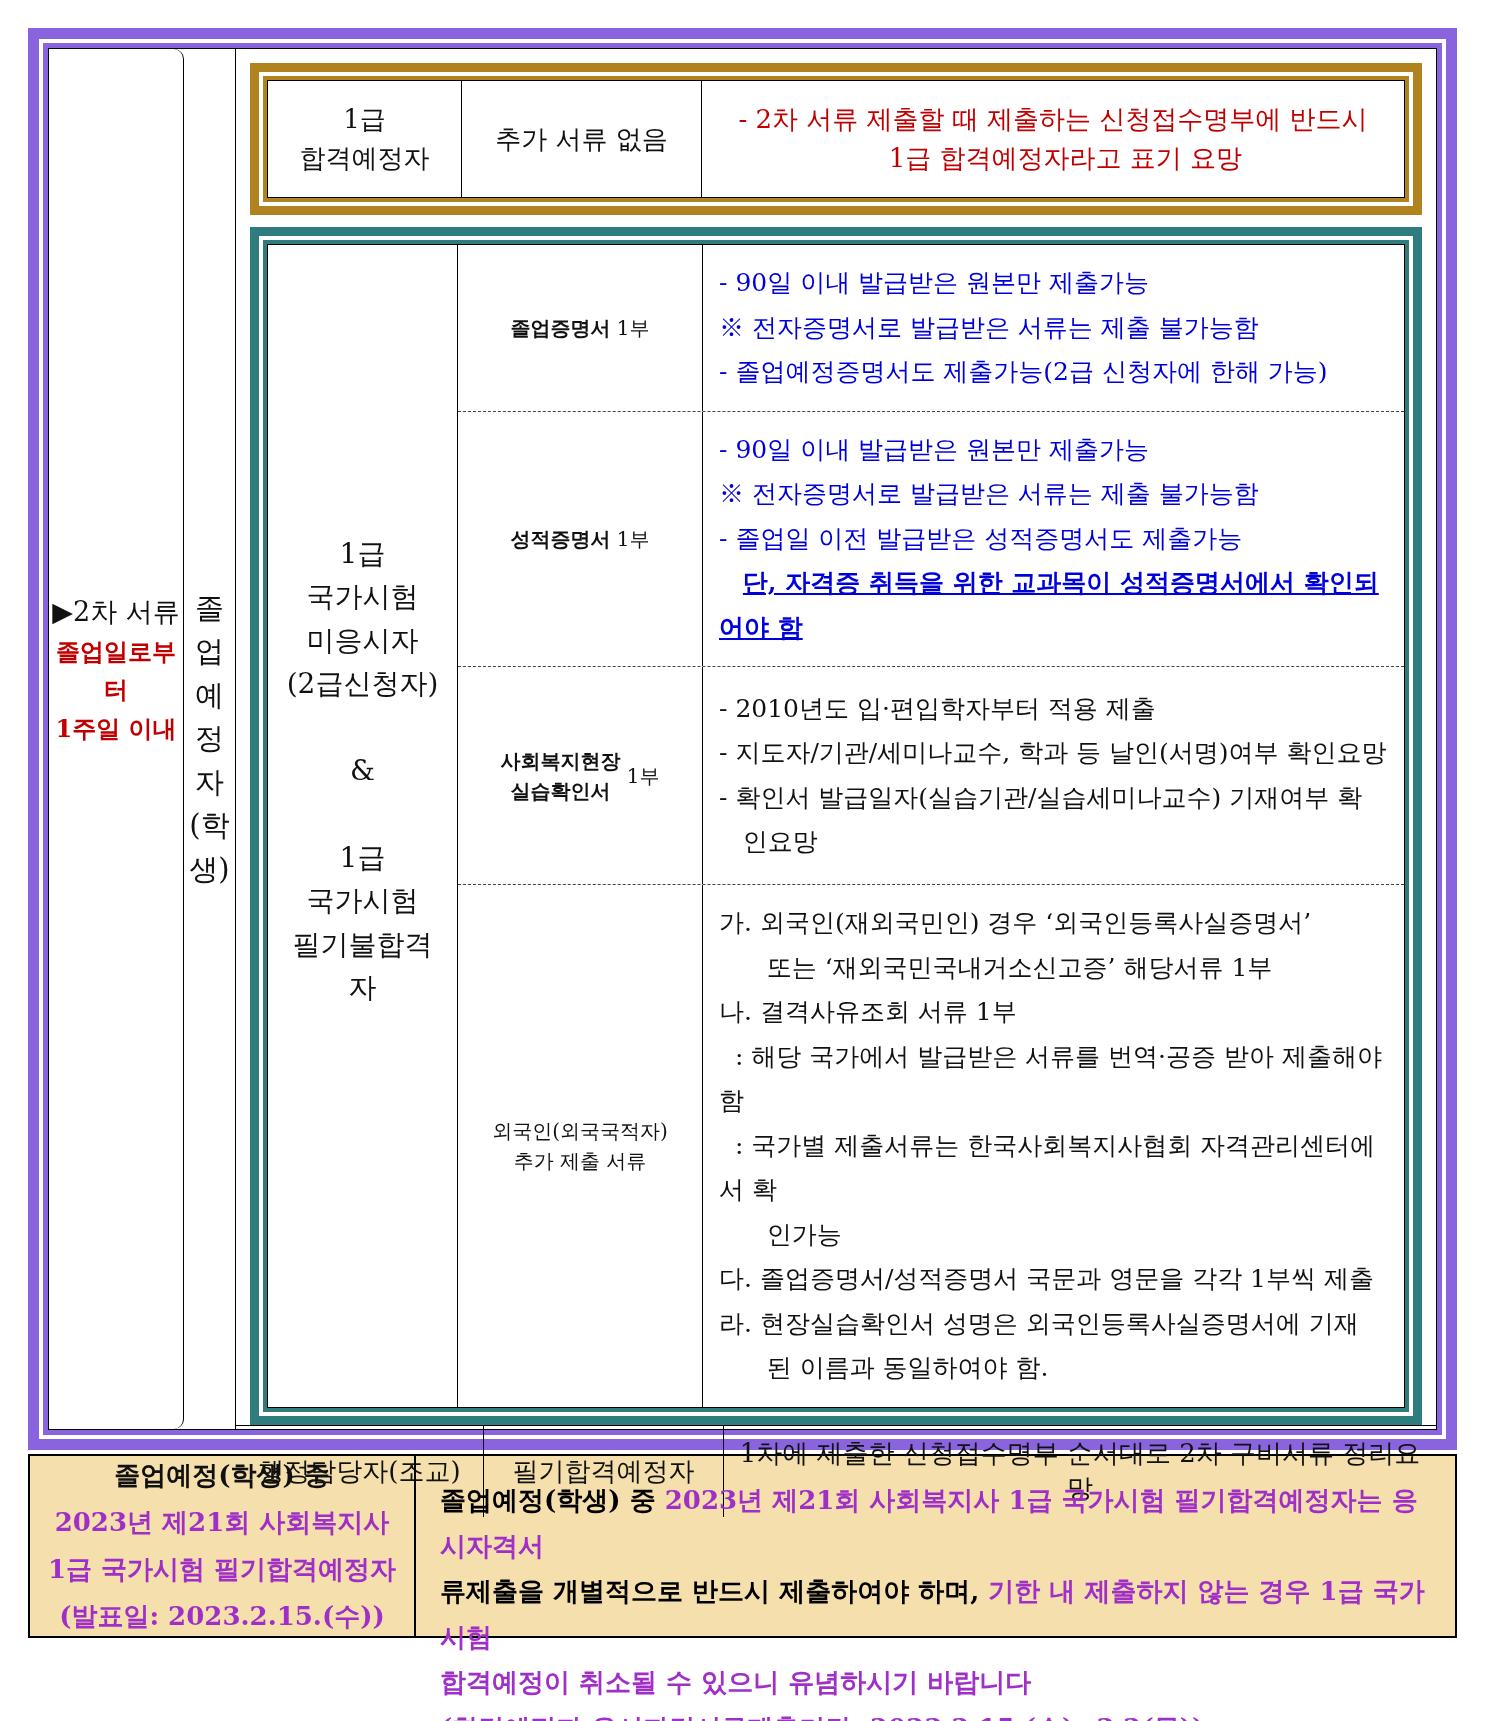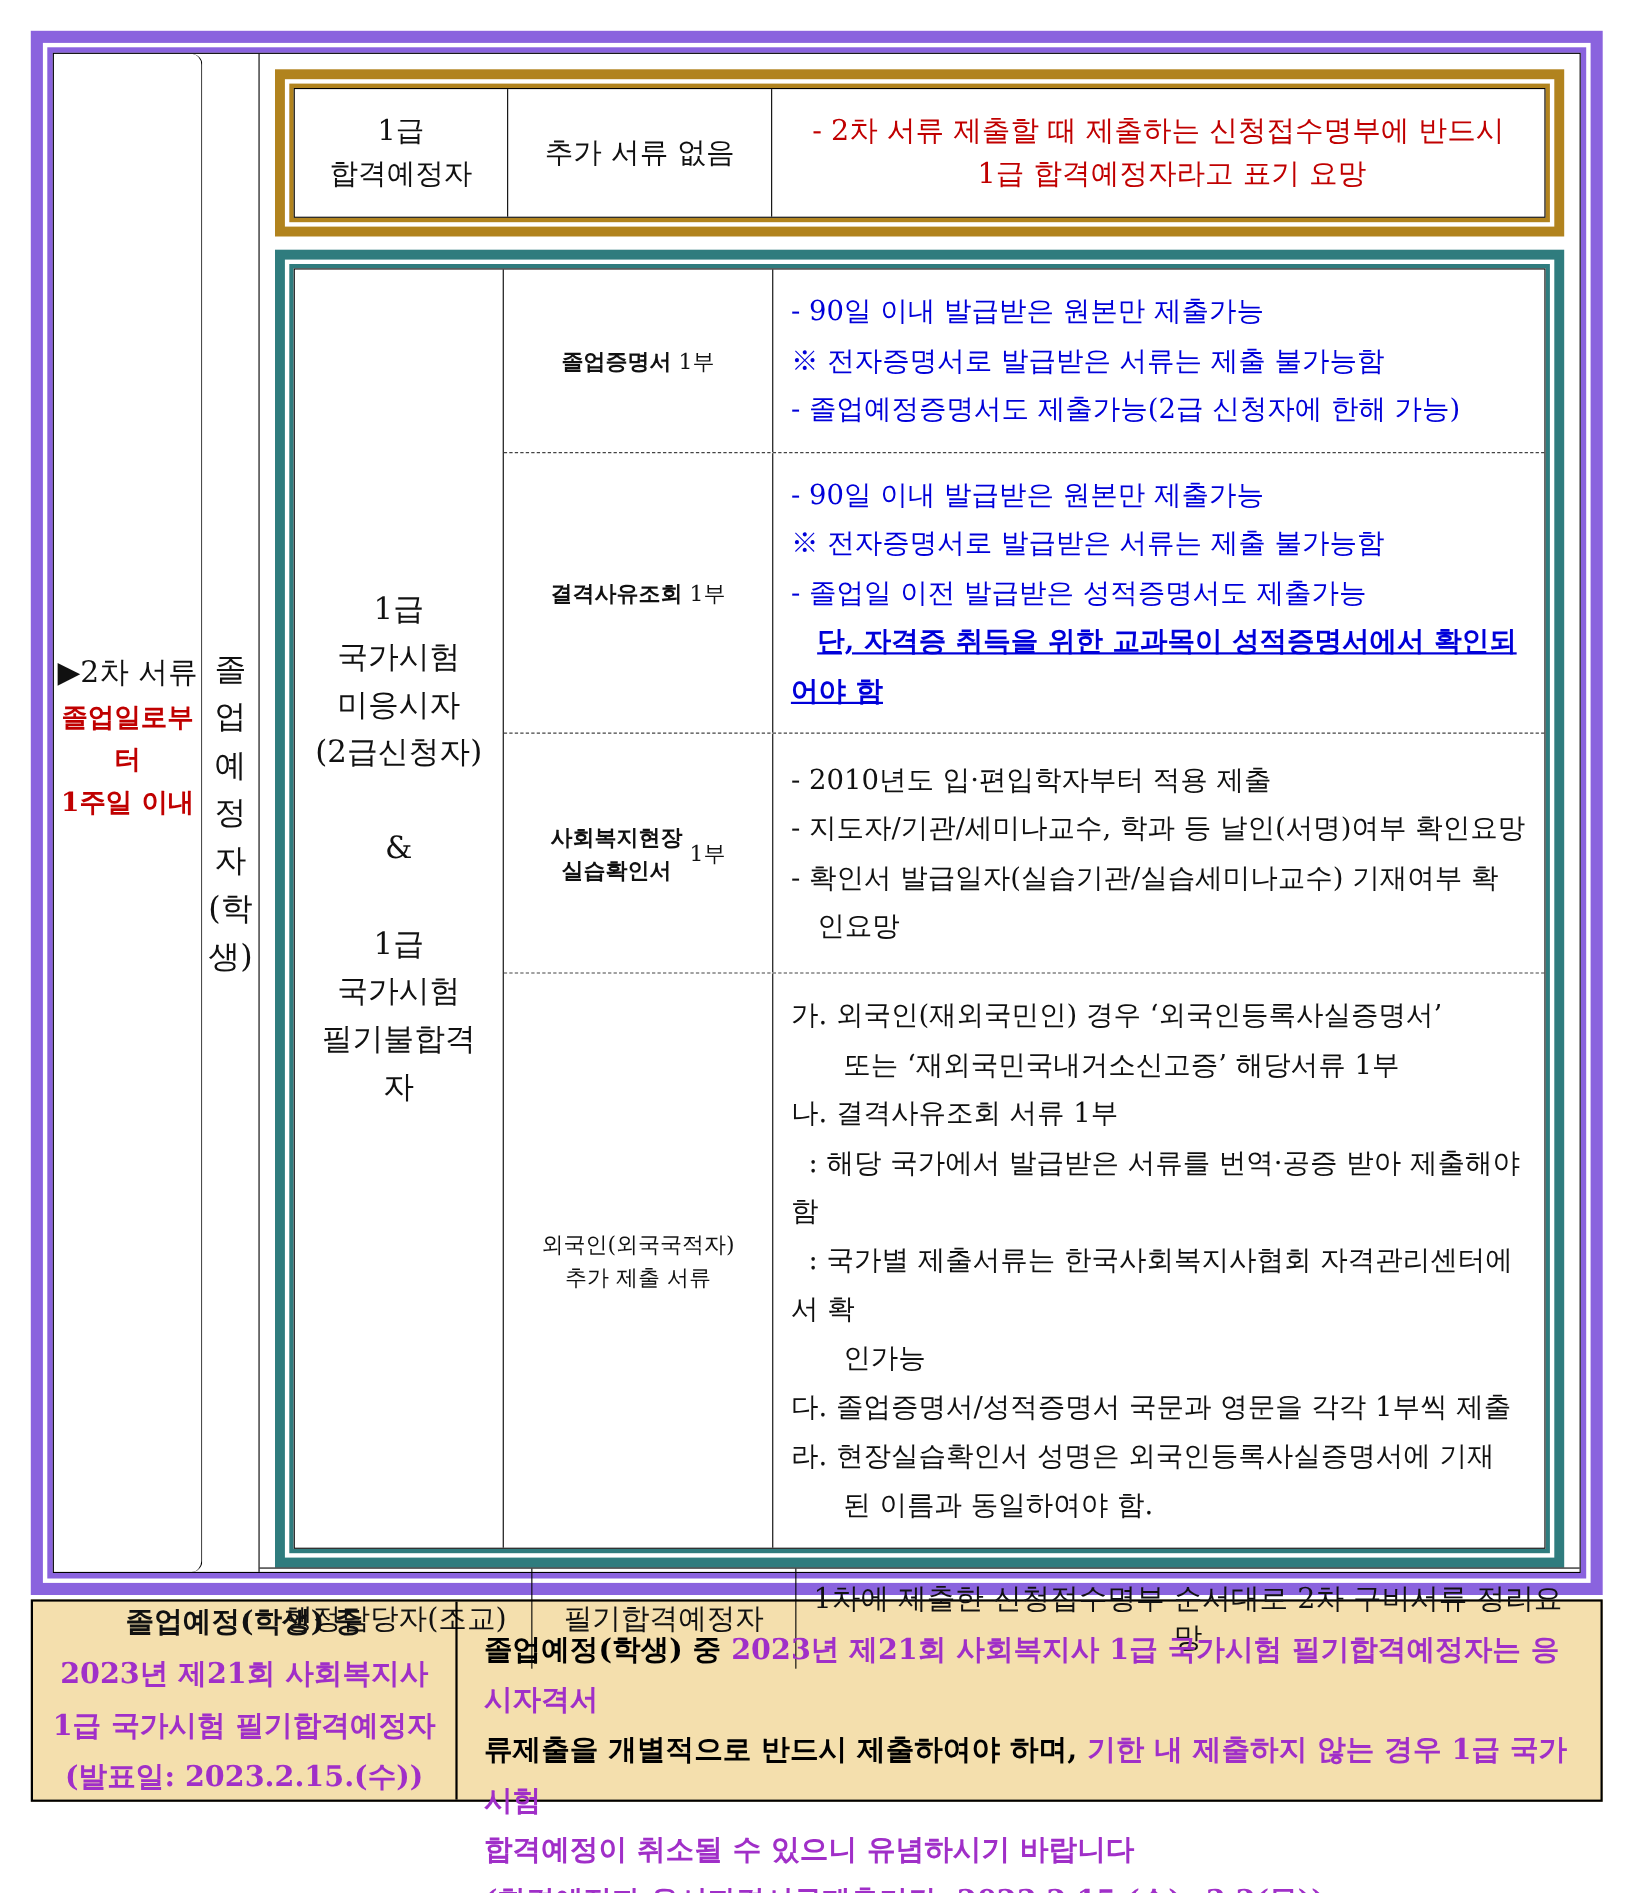--- a/index.html
+++ b/index.html
@@ -236,21 +236,21 @@
                 <div class="doc-row row-grad-cert">
                   <div class="doc-name-cell pw"><span class="bold pw">졸업증명서</span><span class="pw"> 1부</span></div>
                   <div class="doc-desc-cell">
                       <div class="desc-blue pw">- 90일 이내 발급받은 원본만 제출가능
 ※ 전자증명서로 발급받은 서류는 제출 불가능함
 - 졸업예정증명서도 제출가능(2급 신청자에 한해 가능)</div>
                     </div>
                 </div>
 
                 <div class="doc-row row-transcript">
-                  <div class="doc-name-cell pw"><span class="bold pw">결격사유조회</span><span class="pw"> 1부</span></div>
+                  <div class="doc-name-cell pw"><span class="bold pw">성적증명서</span><span class="pw"> 1부</span></div>
                   <div class="doc-desc-cell">
                     <div class="desc-blue pw"><span class="pw">- 90일 이내 발급받은 원본만 제출가능
 ※ 전자증명서로 발급받은 서류는 제출 불가능함
 - 졸업일 이전 발급받은 성적증명서도 제출가능
    </span><span class="u-bold pw">단, 자격증 취득을 위한 교과목이 성적증명서에서 확인되어야 함</span></div>
                   </div>
                 </div>
 
                 <div class="doc-row row-field-practice">
                   <div class="doc-name-cell pw"><span class="bold pw">사회복지현장

